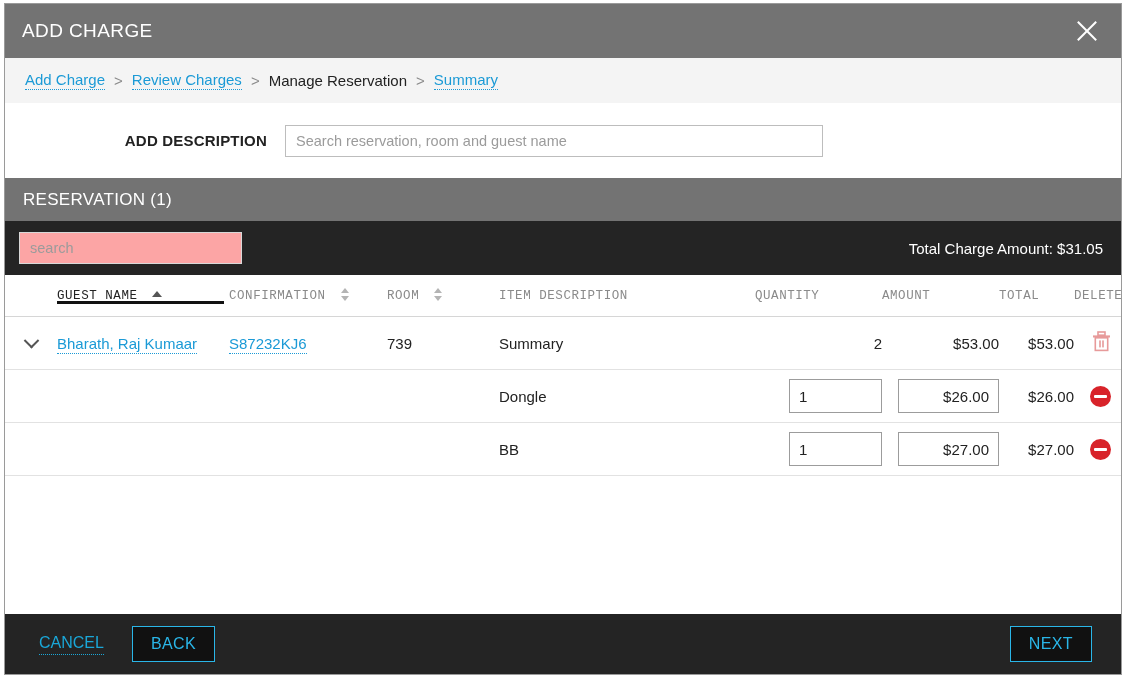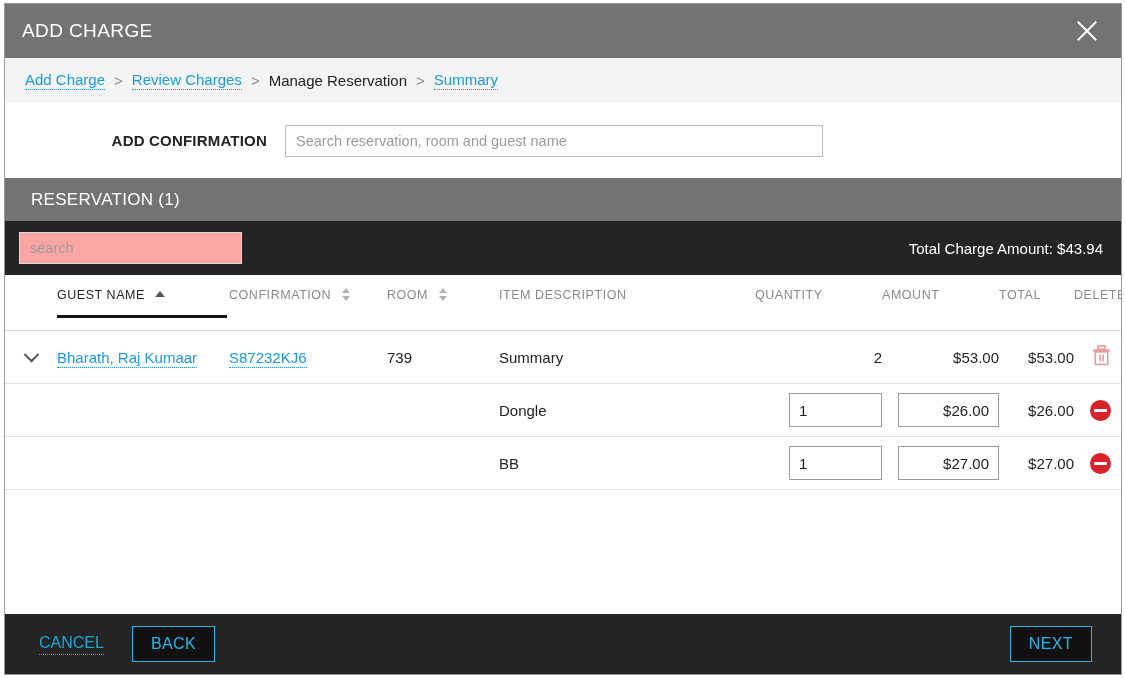--- a/index.html
+++ b/index.html
@@ -105,21 +105,21 @@
   }
   .add-res-input::placeholder { color: #9b9b9b; }
 
   
   .res-bar {
     height: 43px;
     background: #737373;
     color: #ffffff;
     display: flex;
     align-items: center;
-    padding-left: 26px;
+    padding-left: 18px;
     font-size: 17px;
     letter-spacing: .3px;
     flex: 0 0 auto;
   }
 
   
   .search-strip {
     height: 54px;
     background: #242424;
     display: flex;
@@ -165,21 +165,22 @@
     border-bottom: 1px solid #d6d6d6;
     cursor: pointer;
     background: #ffffff;
   }
   table.grid th.active-sort {
     color: #222222;
   }
   .th-inner {
     display: inline-block;
     position: relative;
-    padding-bottom: 16px;
+    padding-bottom: 1px;
+    font-family: Liberation Mono, monospace;
   }
   th.active-sort .th-inner::after {
     content: "";
     position: absolute;
     left: 0; right: 0; bottom: 0;
     height: 3px;
     background: #111111;
   }
   th.active-sort .th-inner { padding-right: 62px; }
   .sort-asc {
@@ -331,31 +332,31 @@
     <a class="crumb-link">Add Charge</a>
     <span class="crumb-sep">&gt;</span>
     <a class="crumb-link">Review Charges</a>
     <span class="crumb-sep">&gt;</span>
     <span class="crumb-current">Manage Reservation</span>
     <span class="crumb-sep">&gt;</span>
     <a class="crumb-link">Summary</a>
   </div>
 
   <div class="add-res">
-    <div class="add-res-label">ADD CONFIRMATION</div>
+    <div class="add-res-label">ADD DESCRIPTION</div>
     <input class="add-res-input" type="text" placeholder="Search reservation, room and guest name" style="">
   </div>
 
   <div class="res-bar">
     <span>RESERVATION (1)</span>
   </div>
 
   <div class="search-strip">
     <input class="search-input" type="text" placeholder="search" style="">
-    <span class="total-charge">Total Charge Amount: $43.94</span>
+    <span class="total-charge">Total Charge Amount: $31.05</span>
   </div>
 
   <div class="table-area">
     <table class="grid">
       <colgroup>
         <col class="col-exp">
           <col class="col-guest">
           <col class="col-conf">
           <col class="col-room">
         <col class="col-item">

